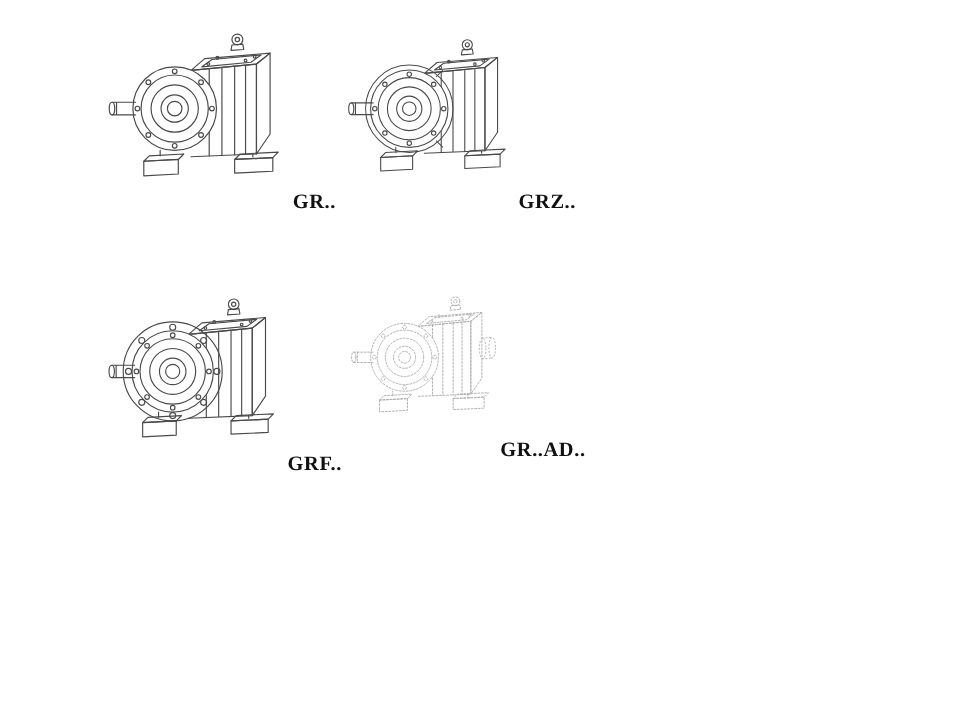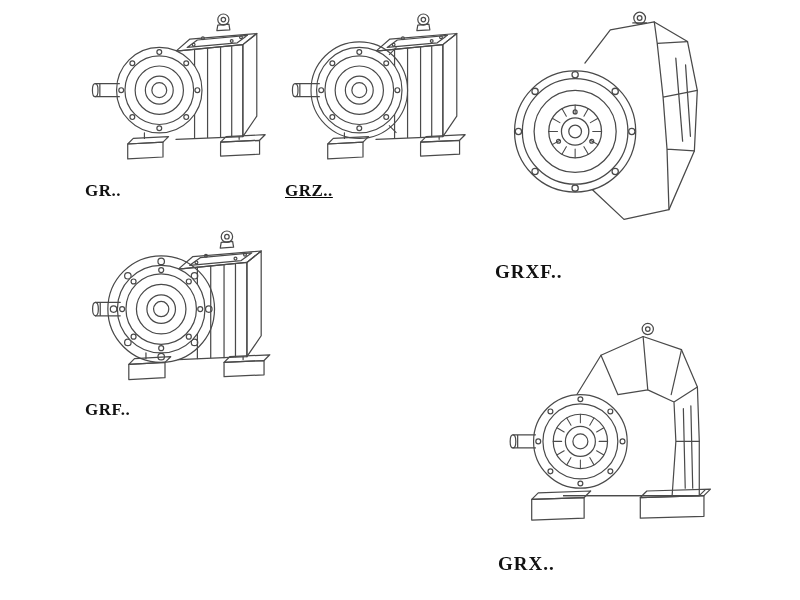--- a/index.html
+++ b/index.html
@@ -3,21 +3,21 @@
 <meta charset="utf-8">
 <style>
   * { margin: 0; padding: 0; box-sizing: border-box; }
   html, body { width: 800px; height: 600px; }
   body {
     background: #ffffff;
     font-family: "Liberation Serif", "DejaVu Serif", serif;
     overflow: hidden;
   }
   .canvas { position: relative; width: 800px; height: 600px; background: #ffffff; }
-  .cell { position: absolute; display: flex; flex-direction: column; align-items: flex-start; }
+  .cell { position: absolute; display: flex; flex-direction: row; align-items: flex-end; }
   .drawing { color: #4a4a4a; display: block; width: 100%; }
   .dashed { color: #b0b0b0; }
   .dashed use { stroke-dasharray: 2.6 2.2; }
   .lbl {
     font-weight: bold; font-size: 17px; color: #111; letter-spacing: .5px;
     margin-top: 3px; text-align: center;
     font-family: "Liberation Serif", "DejaVu Serif", serif;
   }
   .lbl-lg { font-size: 19px; letter-spacing: 1px; }
   .defs-holder { position: absolute; width: 0; height: 0; overflow: hidden; }
@@ -173,46 +173,41 @@
     </defs>
   </svg>
 
   <figure class="cell" style="left:85px; top:6px; width:195px;">
     <svg class="drawing" viewBox="0 0 210 180" style="height:172px">
       <use href="#gb-r"></use>
     </svg>
     <figcaption class="lbl">GR..</figcaption>
   </figure>
 
-  <figure class="cell" style="left:285px; top:6px; width:195px;text-decoration:underline;">
+  <figure class="cell" style="left:285px; top:6px; width:195px;">
     <svg class="drawing" viewBox="0 0 210 180" style="height:172px">
       <use href="#gb-r"></use>
       <use href="#ov-rz"></use>
     </svg>
     <figcaption class="lbl">GRZ..</figcaption>
   </figure>
 
-  <figure class="cell" style="left:495px; top:0px; width:215px;">
-    <svg class="drawing" viewBox="0 0 220 255" style="height:258px">
-      <use href="#gb-grxf"></use>
-    </svg>
-    <figcaption class="lbl lbl-lg">GRXF..</figcaption>
-  </figure>
 
   <figure class="cell" style="left:85px; top:225px; width:200px;">
     <svg class="drawing" viewBox="0 0 210 180" style="height:172px">
       <use href="#ov-flange"></use>
       <use href="#gb-r"></use>
     </svg>
     <figcaption class="lbl">GRF..</figcaption>
   </figure>
 
-
-  <figure class="cell" style="left:498px; top:300px; width:220px;">
-    <svg class="drawing" viewBox="0 0 235 265" style="height:250px">
-      <use href="#gb-grx"></use>
-    </svg>
-    <figcaption class="lbl lbl-lg">GRX..</figcaption>
-  </figure>
+  <figure class="cell" style="left:288px; top:213px; width:200px;">
+    <svg class="drawing dashed" viewBox="0 0 210 180" style="height:172px">
+      <use href="#gb-r"></use>
+      <use href="#ov-adapter"></use>
+    </svg>
+    <figcaption class="lbl">GR..AD..</figcaption>
+  </figure>
+
 
 
 
 </div>
 
 </body></html>

